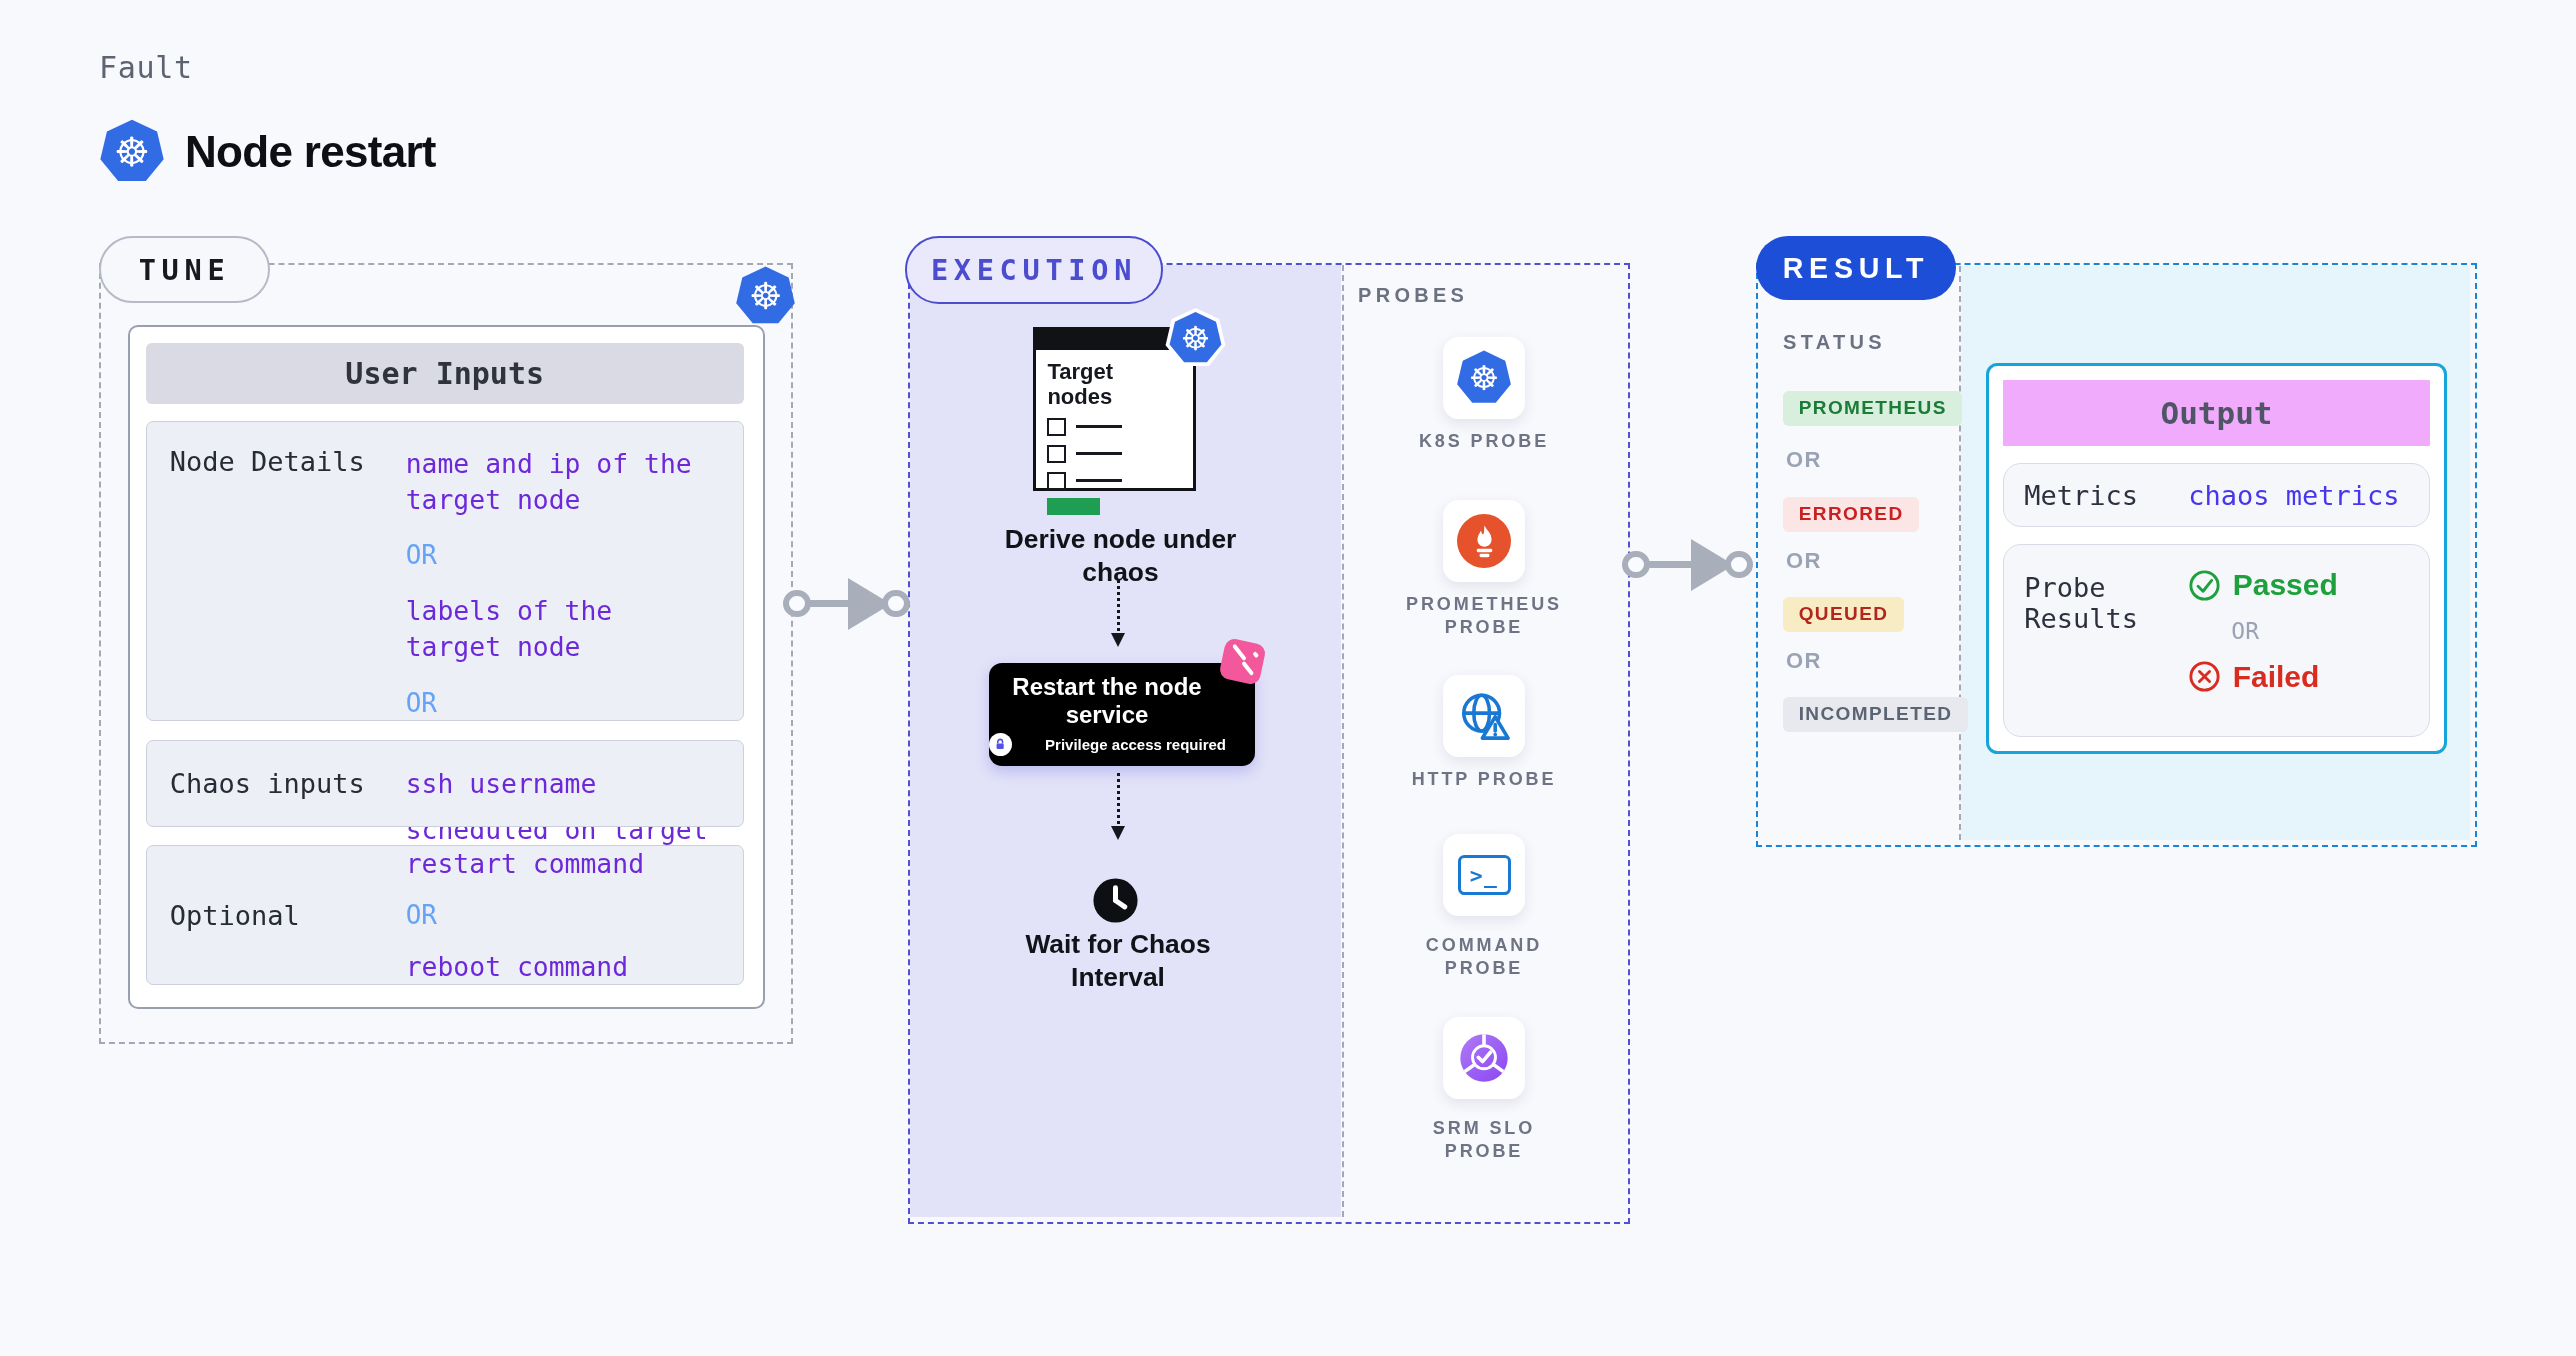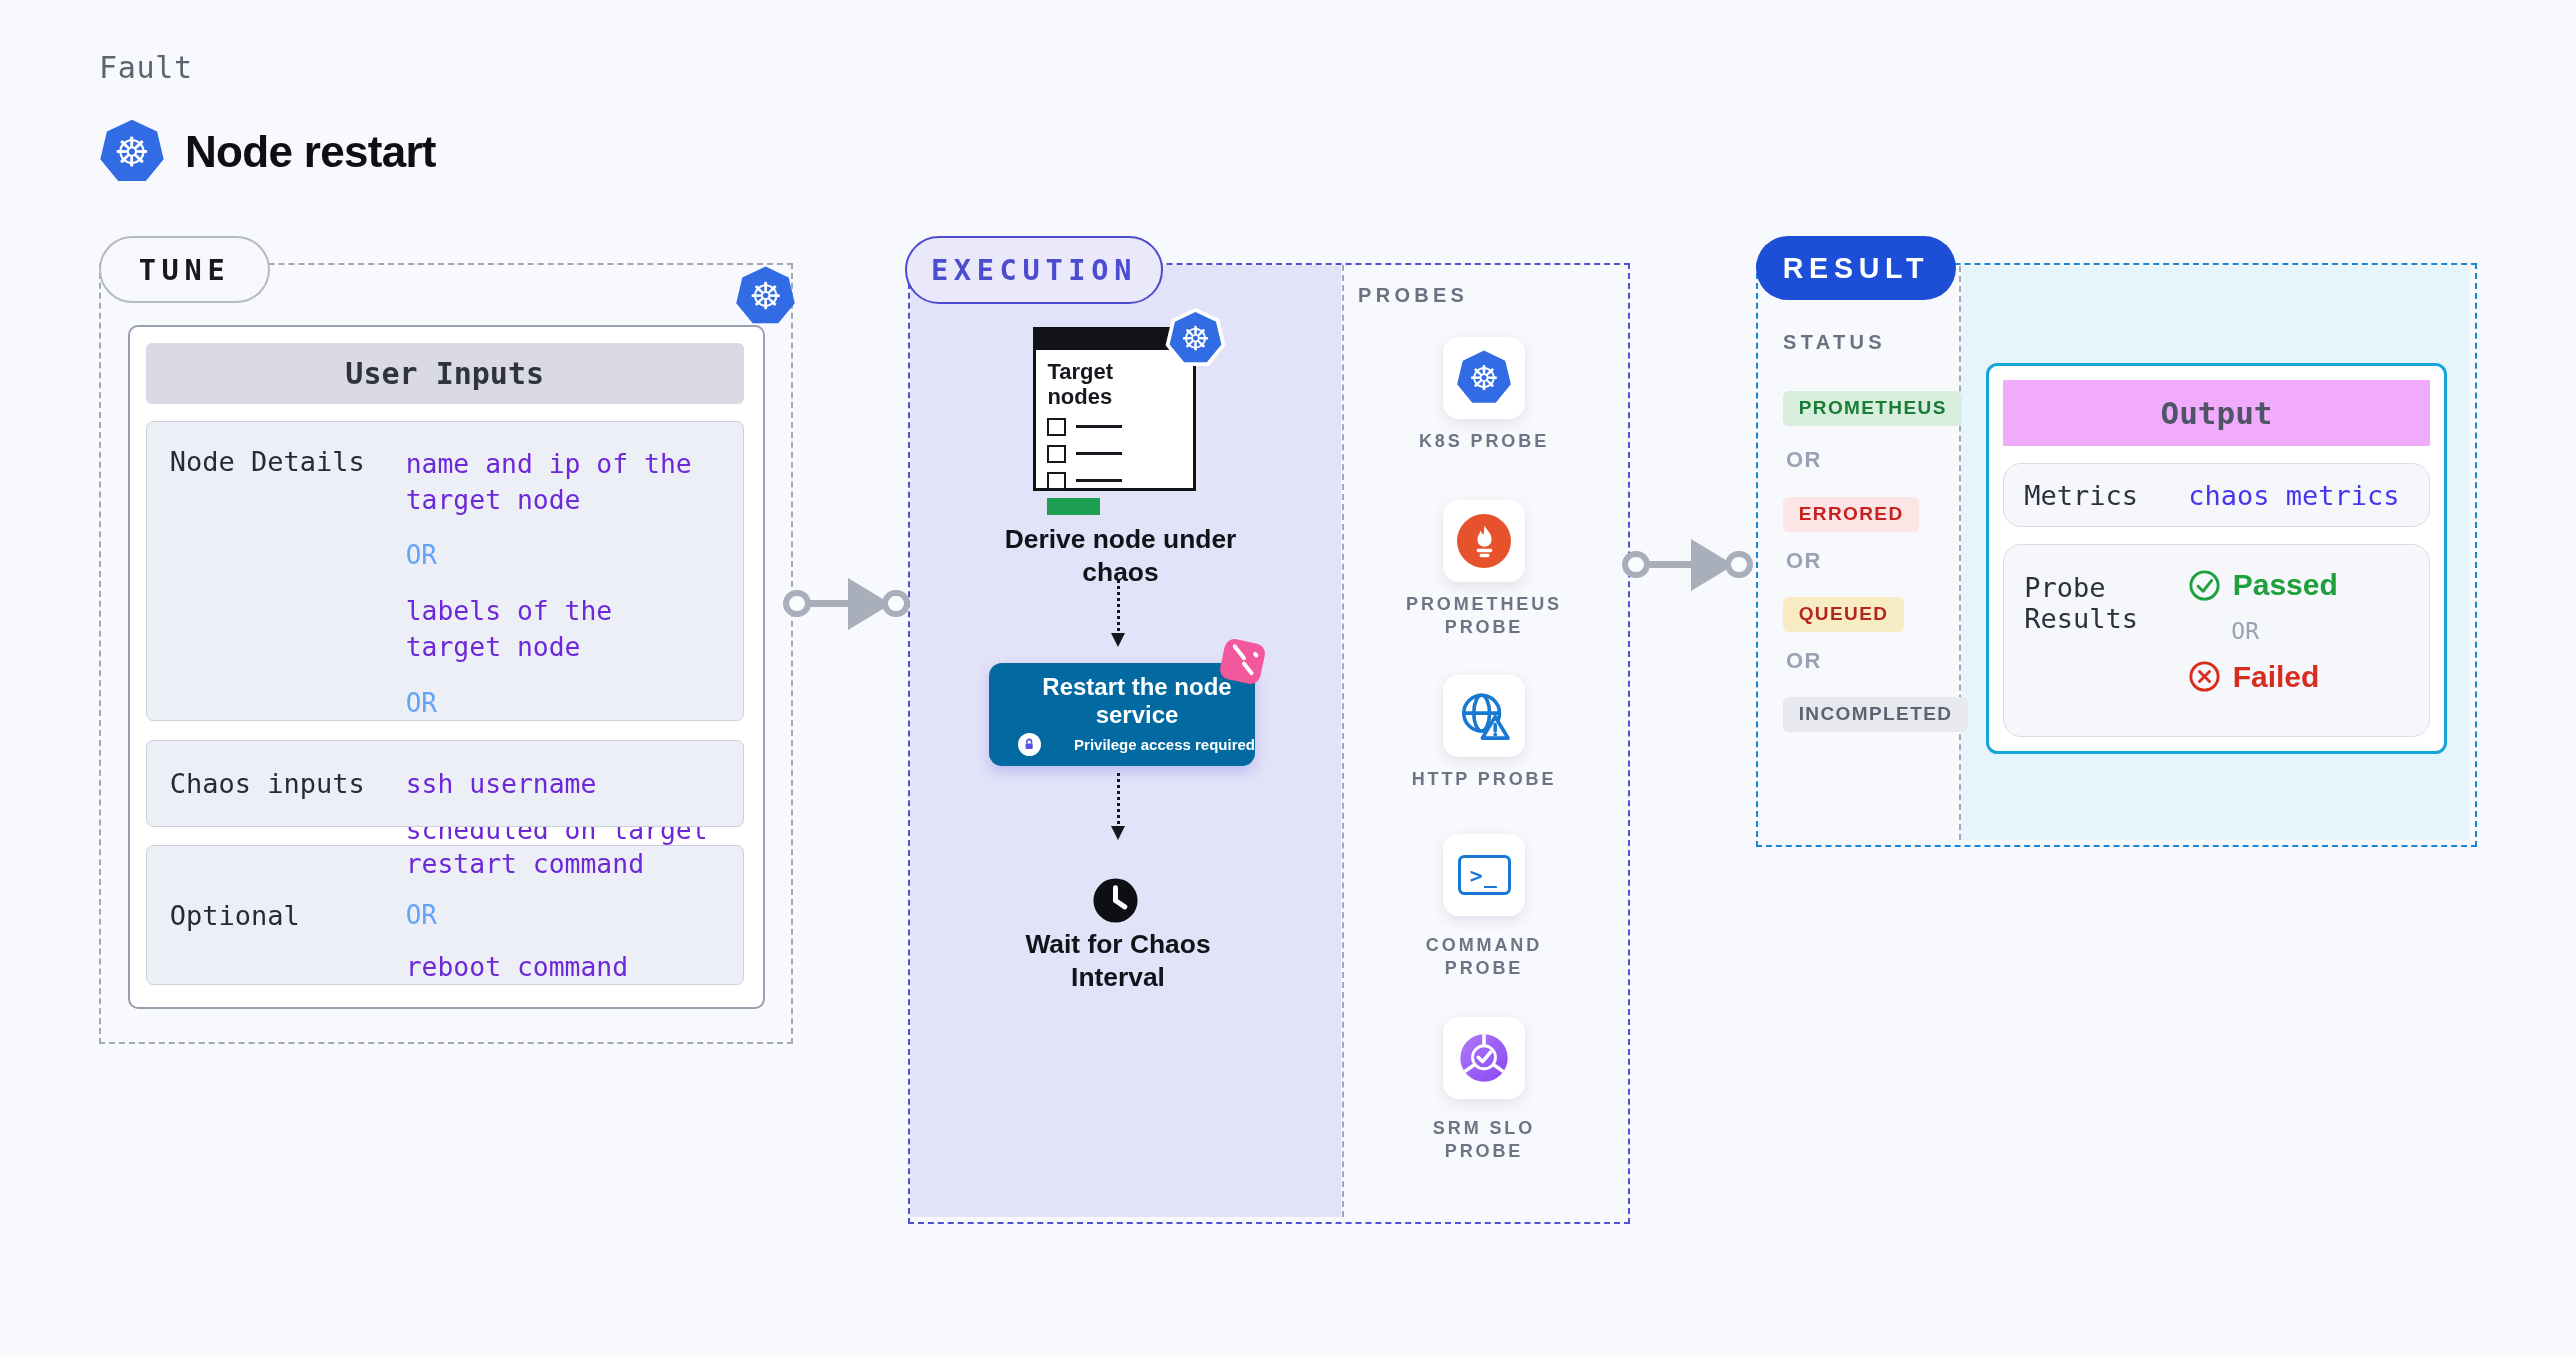--- a/index.html
+++ b/index.html
@@ -64,22 +64,22 @@
 
   
   .target-card{left:1033px;top:327px;width:163px;height:164px;background:#fff;border:3.6px solid #101216;box-sizing:border-box;}
   .tc-bar{height:20px;background:#101216;}
   .tc-title{margin:8.6px 0 0 11.4px;font-size:22px;font-weight:700;color:#15181e;line-height:1.15;width:86px;}
   .tc-row{display:flex;align-items:center;gap:10px;margin:8.6px 0 0 11.4px;}
   .tc-check{width:14.3px;height:14.3px;border:2.1px solid #15181e;}
   .tc-line{width:46px;height:2.9px;background:#15181e;}
   .tc-green{width:53px;height:17px;background:#1d9e53;margin:8.6px 0 0 11.4px;}
   .flow-caption{font-size:26.4px;font-weight:700;color:#101317;text-align:center;line-height:1.25;}
-  .action-btn{left:989px;top:663px;width:266px;height:103px;background:#0369a1;border-radius:13px;
-              display:flex;flex-direction:column;align-items:flex-end;justify-content:center;gap:4.3px;
+  .action-btn{left:989px;top:663px;width:266px;height:103px;background:#000000;border-radius:13px;
+              display:flex;flex-direction:column;align-items:flex-start;justify-content:center;gap:4.3px;
               box-shadow:0 5.7px 13px rgba(85,81,225,.25);}
   .ab-title{color:#fff;font-size:24px;font-weight:700;text-align:center;line-height:1.15;width:236px;}
   .ab-sub{display:flex;align-items:center;gap:7.1px;}
   .ab-sub-text{color:#fff;font-size:15px;font-weight:600;margin-left:26px;}
   .lock-wrap{width:23px;height:23px;background:#fff;border-radius:50%;display:flex;align-items:center;justify-content:center;}
   .pink-badge{left:1222px;top:641px;width:41px;height:41px;background:#f2589b;border-radius:10px;
               transform:rotate(12deg);overflow:hidden;z-index:6;}
   .pink-badge i{position:absolute;background:#fff;border-radius:2.9px;}
   .pb1{width:18.6px;height:4.3px;left:5.7px;top:10px;transform:rotate(40deg);}
   .pb2{width:15.7px;height:4.3px;left:18.6px;top:24px;transform:rotate(40deg);}

